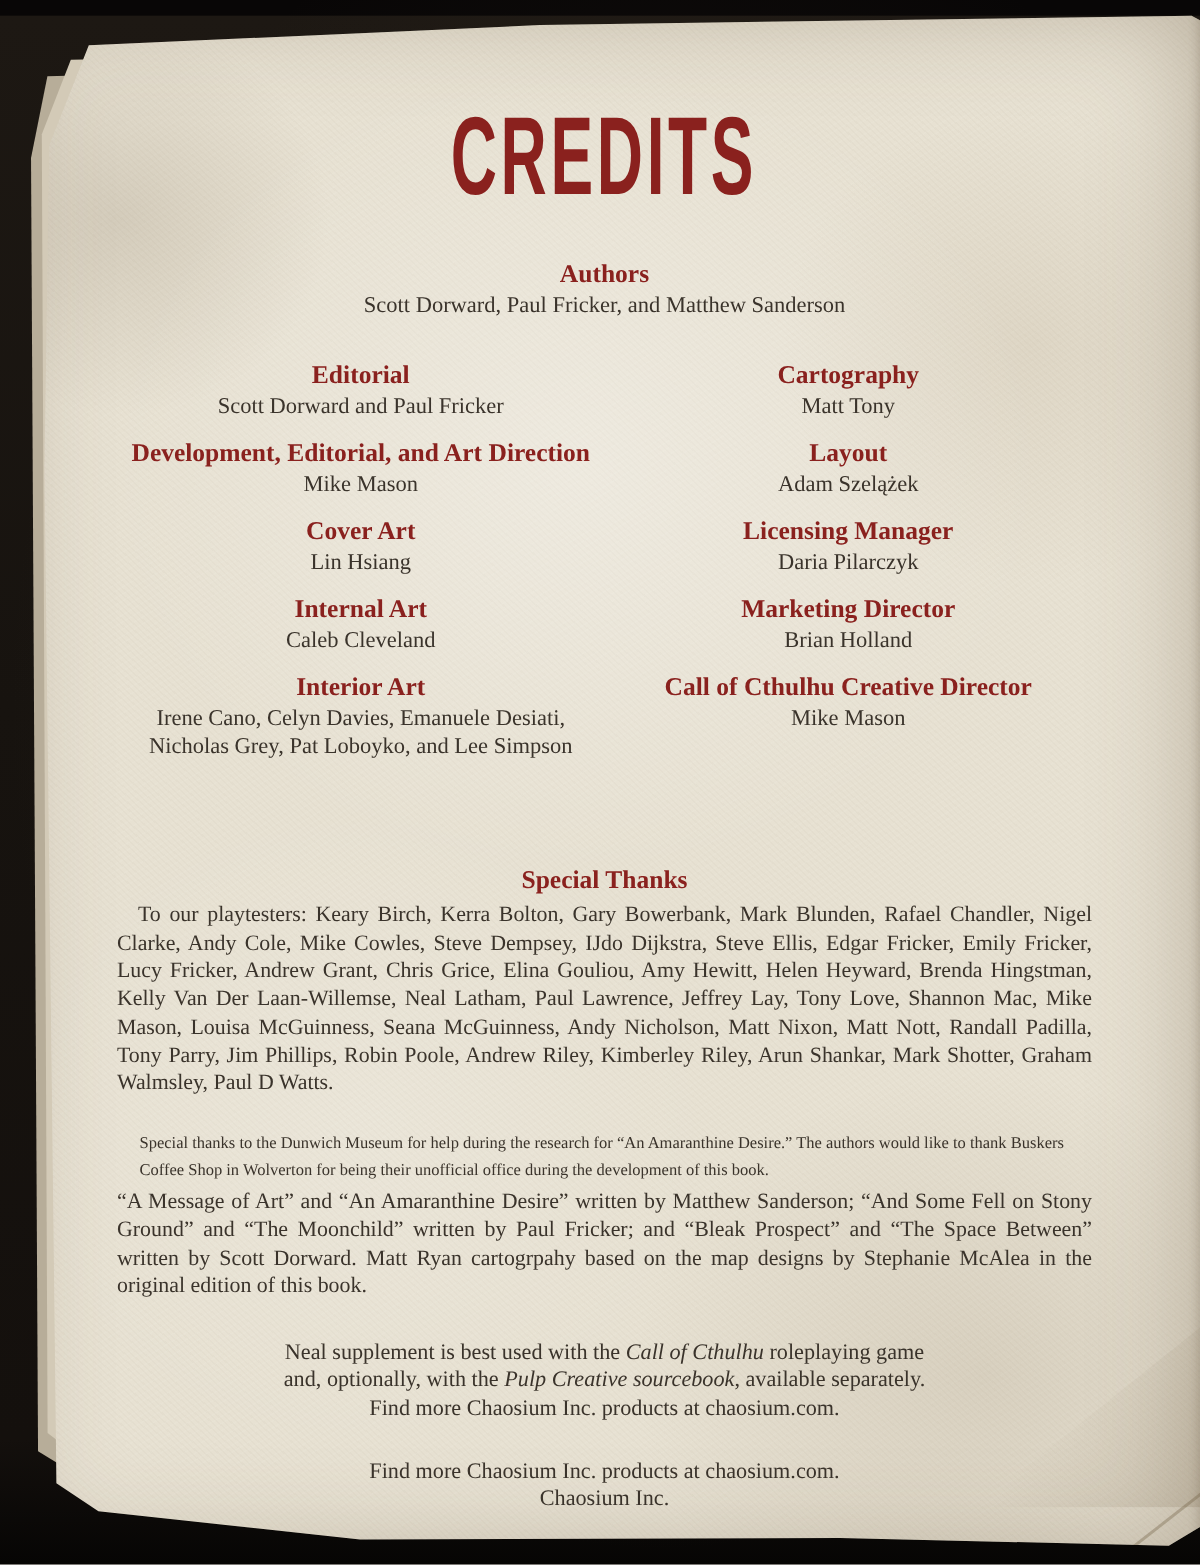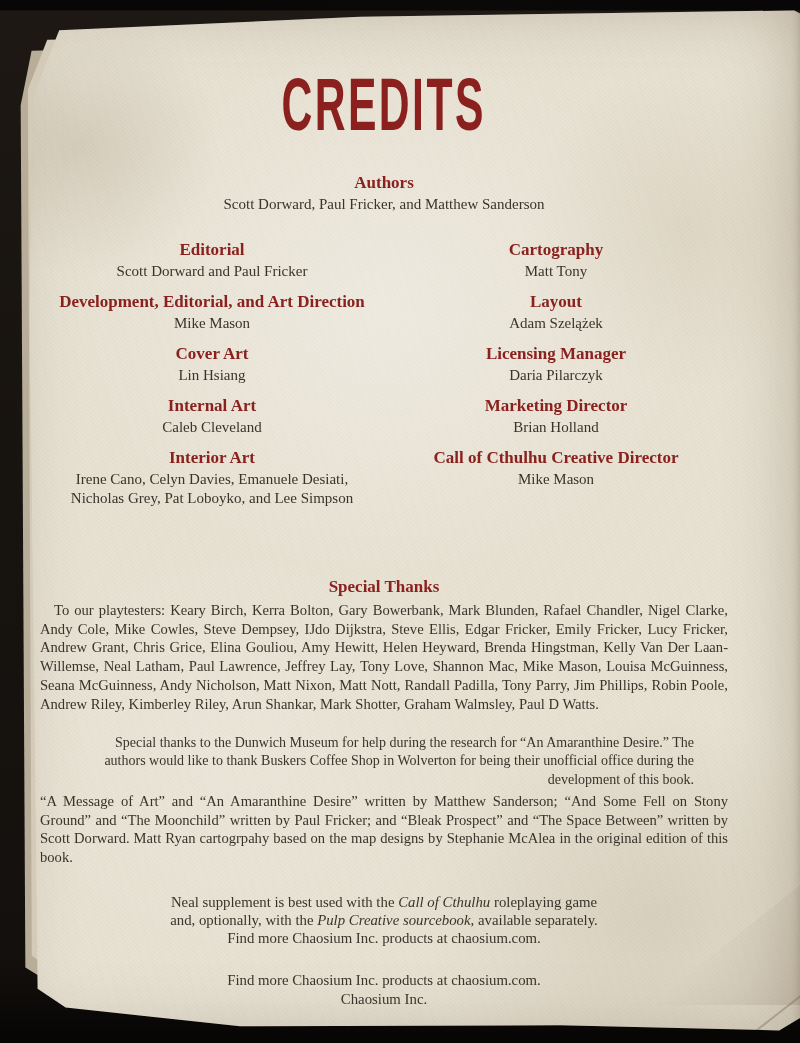--- a/index.html
+++ b/index.html
@@ -44,21 +44,21 @@
     background:linear-gradient(305deg, rgba(120,102,74,0.20) 0%, rgba(120,102,74,0.07) 38%, transparent 60%);
     clip-path:polygon(100% 0,100% 100%,0 100%);
   }
   .fold-line{
     position:absolute;right:-6px;bottom:50px;width:170px;height:2px;z-index:3;
     background:rgba(110,92,64,0.35);transform:rotate(-38deg);transform-origin:right bottom;
   }
 
   .content{
     position:relative;z-index:4;box-sizing:border-box;
-    padding:60px 72px 0 40px;height:100%;
+    padding:60px 72px 0 78px;height:100%;
     color:#36302a;text-align:center;
   }
 
   .title{
     display:inline-block;color:#8a211e;font-family:"Liberation Sans",sans-serif;
     font-weight:700;font-size:52px;letter-spacing:3px;line-height:1;
     transform:scale(0.82,1.42);transform-origin:center top;margin-top:8px;
   }
   .title-wrap{height:86px;}
 
@@ -74,21 +74,21 @@
   .cred-col{width:50%;}
   .cred-block{margin-bottom:10px;}
   .cred-block .names{padding:0 14px;}
 
   .st-head{margin-top:58px;}
   .paragraph{
     font-size:14.6px;line-height:18.7px;color:#3a332b;text-align:justify;margin:3px 0 0 0;
   }
   .paragraph.indent{text-indent:14px;}
   .center-par{
-    font-size:14px;line-height:18.2px;color:#3a332b;text-align:right;margin:21px auto 0 auto;max-width:620px;
+    font-size:11px;line-height:18.2px;color:#3a332b;text-align:left;margin:21px auto 0 auto;max-width:620px;
   }
   .cc-head{margin-top:16px;}
 
   .usage{margin-top:26px;font-size:14.8px;line-height:18.2px;color:#3a332b;}
   .usage .it{font-style:italic;}
 
   .publisher{margin-top:24px;font-size:14.8px;line-height:18.6px;color:#3a332b;}
 </style>
 </head>
 <body>

